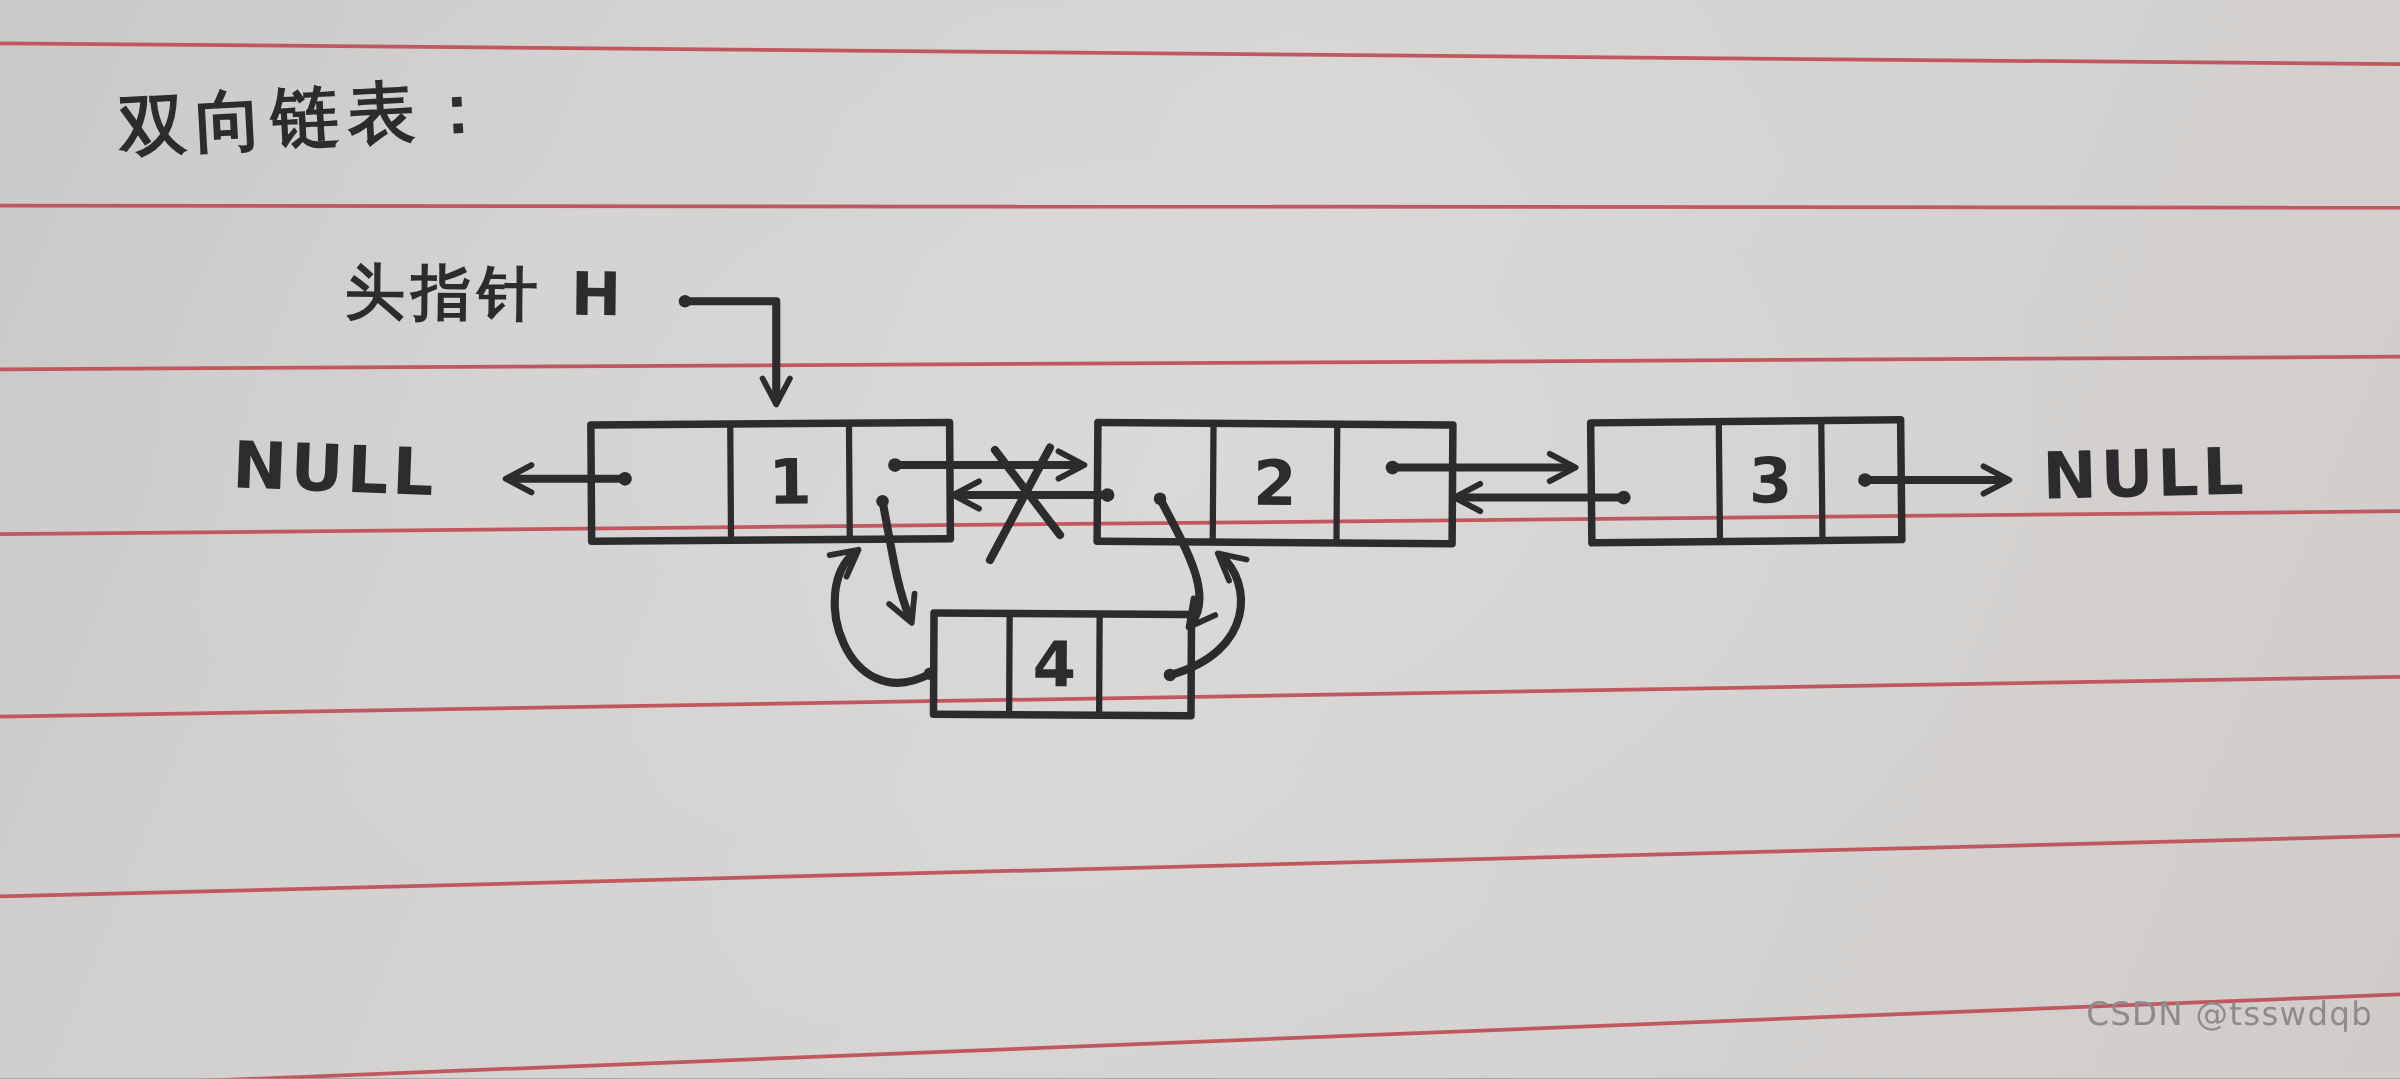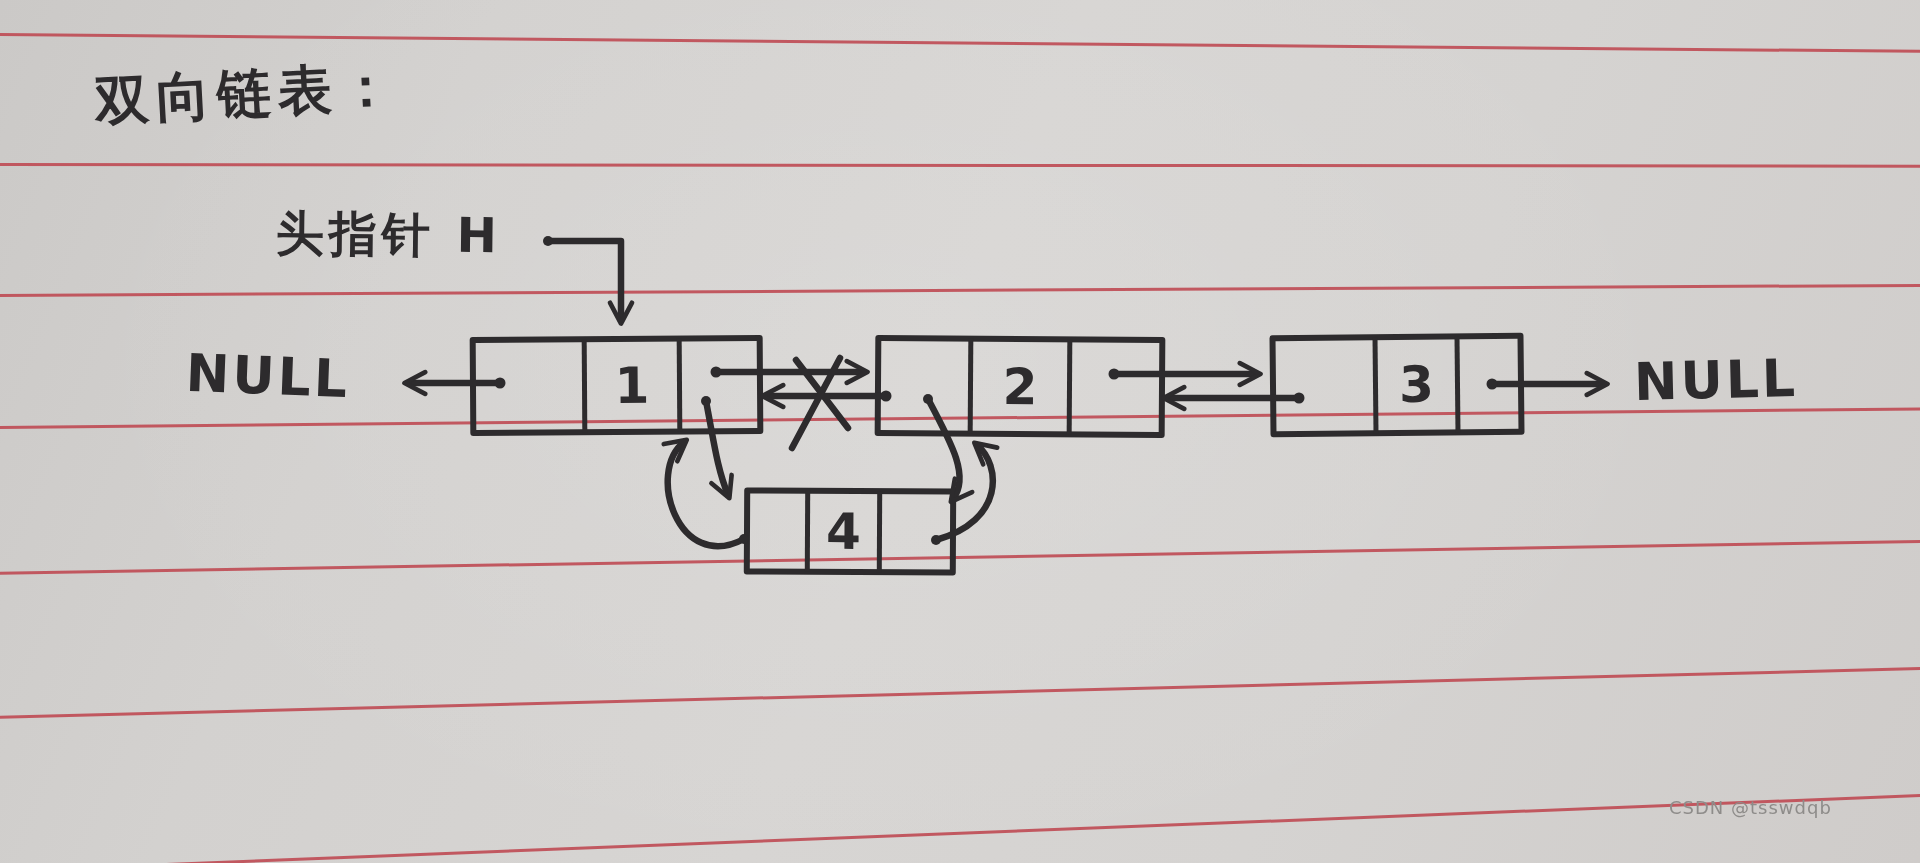--- a/index.html
+++ b/index.html
@@ -19,21 +19,21 @@
   .rule.r4{top:426px;transform:rotate(-0.55deg);}
   .rule.r5{top:572px;transform:rotate(-0.95deg);}
   .rule.r6{top:716px;transform:rotate(-1.45deg);}
   .rule.r7{top:870px;transform:rotate(-2.25deg);}
   
   .hand{position:absolute;font-weight:bold;color:#2d2b2d;white-space:nowrap;}
   .title{left:95px;top:58px;font-size:54px;letter-spacing:7px;transform:rotate(-3deg);}
   .head-label{left:276px;top:203px;font-size:48px;letter-spacing:5px;transform:rotate(0.6deg);}
   .null-left{left:186px;top:346px;font-size:52px;letter-spacing:3px;transform:rotate(2.2deg);}
   .null-right{left:1634px;top:350px;font-size:52px;letter-spacing:3px;transform:rotate(-1.4deg);}
-  .watermark{position:absolute;left:1669px;top:797px;font-size:18px;color:#8e8c8a;font-weight:normal;letter-spacing:1px;}
+  .watermark{position:absolute;left:1669px;top:797px;font-size:26px;color:#8e8c8a;font-weight:normal;letter-spacing:1px;}
   
   .node{position:absolute;border:6px solid #2d2b2d;border-radius:3px;background:transparent;}
   .node .divider{position:absolute;top:-3px;bottom:-3px;width:5px;background:#2d2b2d;}
   .node .value{position:absolute;top:0;bottom:0;display:flex;align-items:center;justify-content:center;
     font-size:50px;font-weight:bold;color:#2d2b2d;}
   #node1{left:470px;top:336px;width:281px;height:87px;transform:rotate(-0.4deg);}
   #node1 .d1{left:106px;} #node1 .d2{left:201px;} #node1 .value{left:111px;width:90px;}
   #node2{left:875px;top:336px;width:278px;height:89px;transform:rotate(0.4deg);}
   #node2 .d1{left:87px;}  #node2 .d2{left:186px;} #node2 .value{left:92px;width:94px;}
   #node3{left:1270px;top:334px;width:242px;height:90px;transform:rotate(-0.6deg);}

